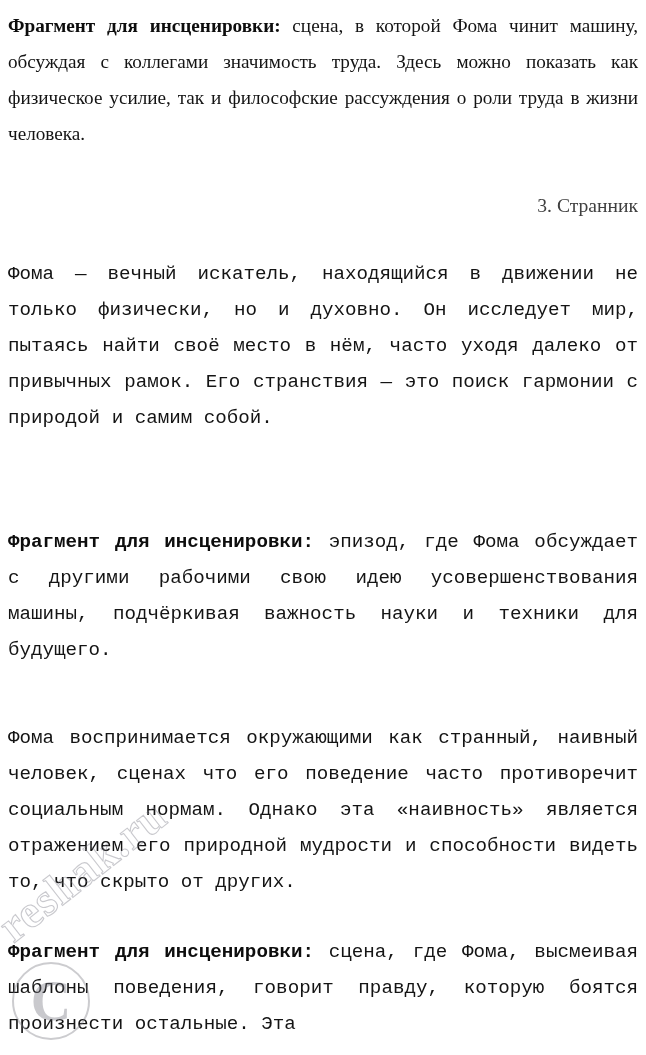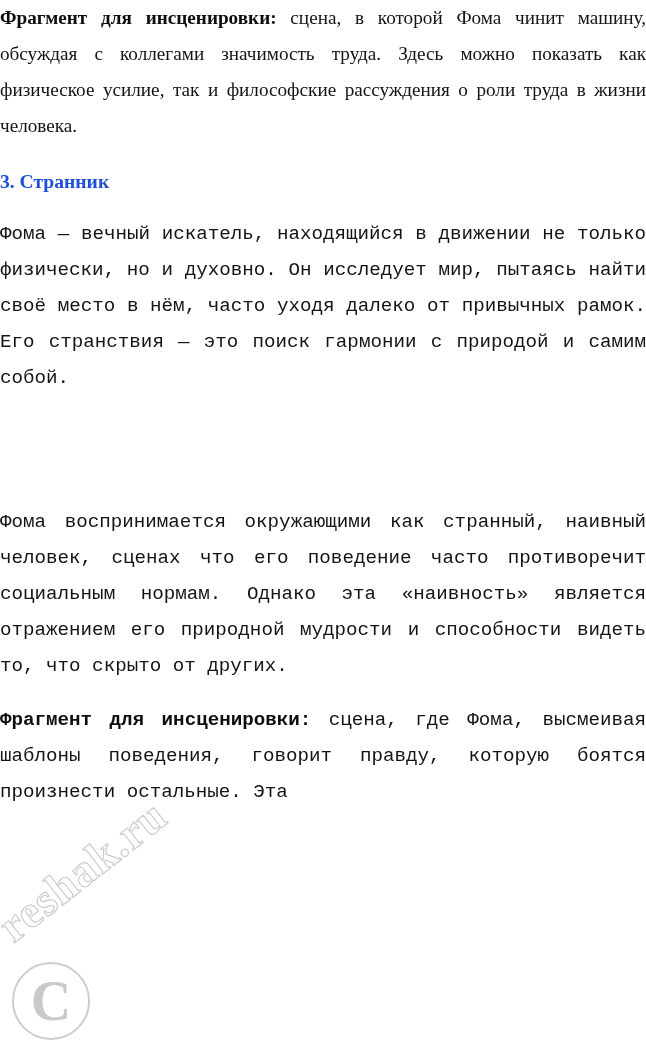--- a/index.html
+++ b/index.html
@@ -80,43 +80,43 @@
   #content {
     position: relative;
     z-index: 1;
     width: 646px;
     padding: 0;
   }
 
   p.body-text,
   h3.heading {
     margin: 0;
-    padding: 0;
+    padding: 8px;
   }
 
   p.body-text {
     font-size: 19.2px;
     line-height: 36px;
     text-align: justify;
     text-justify: inter-word;
     color: #141414;
     hyphens: none;
   }
 
   p.body-text.last-line-natural {
     text-align-last: left;
     font-family: Liberation Mono, monospace;
   }
 
   h3.heading {
     font-size: 19.6px;
     line-height: 36px;
-    font-weight: 700;
-    text-align: left;
-    color: #1d4ed8;
+    font-weight: 400;
+    text-align: right;
+    color: #404040;
   }
 
   .lead-in {
     font-weight: 700;
     color: #0d0d0d;
   }
 
   .sp-after-para { height: 18px; }
   .sp-before-heading { height: 20px; }
   .sp-after-heading { height: 16px; }
@@ -150,20 +150,21 @@
 
 
     <div class="sp-before-heading"></div>
 
 
     <div class="sp-after-heading"></div>
 
 
     <div class="sp-after-para"></div>
 
+    <p class="body-text last-line-natural"><span class="lead-in">Фрагмент для инсценировки:</span><span> эпизод, где Фома обсуждает с другими рабочими свою идею усовершенствования машины, подчёркивая важность науки и техники для будущего.</span></p>
 
     <div class="sp-before-heading"></div>
 
 
     <div class="sp-after-heading"></div>
 
     <p class="body-text last-line-natural">Фома воспринимается окружающими как странный, наивный человек, сценах что его поведение часто противоречит социальным нормам. Однако эта «наивность» является отражением его природной мудрости и способности видеть то, что скрыто от других.</p>
 
     <div class="sp-after-para"></div>
 

